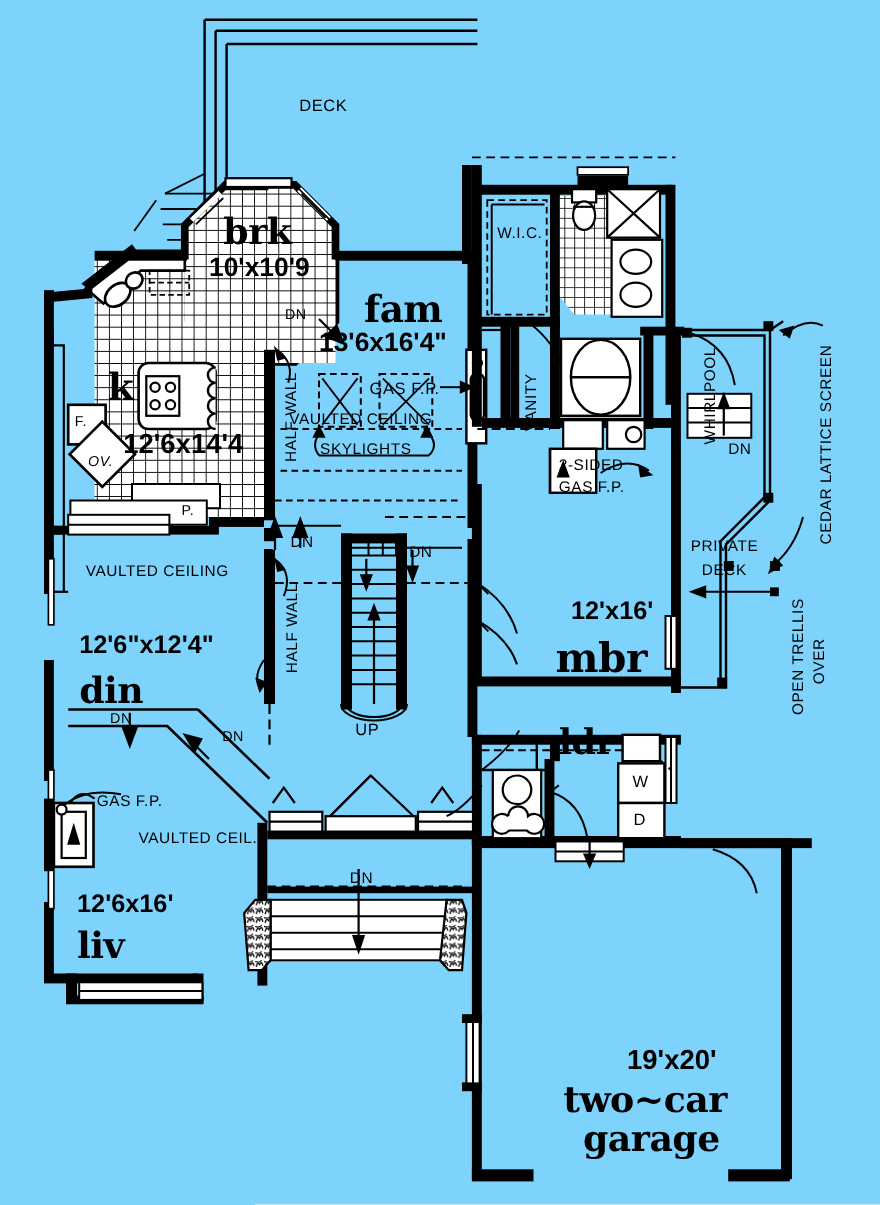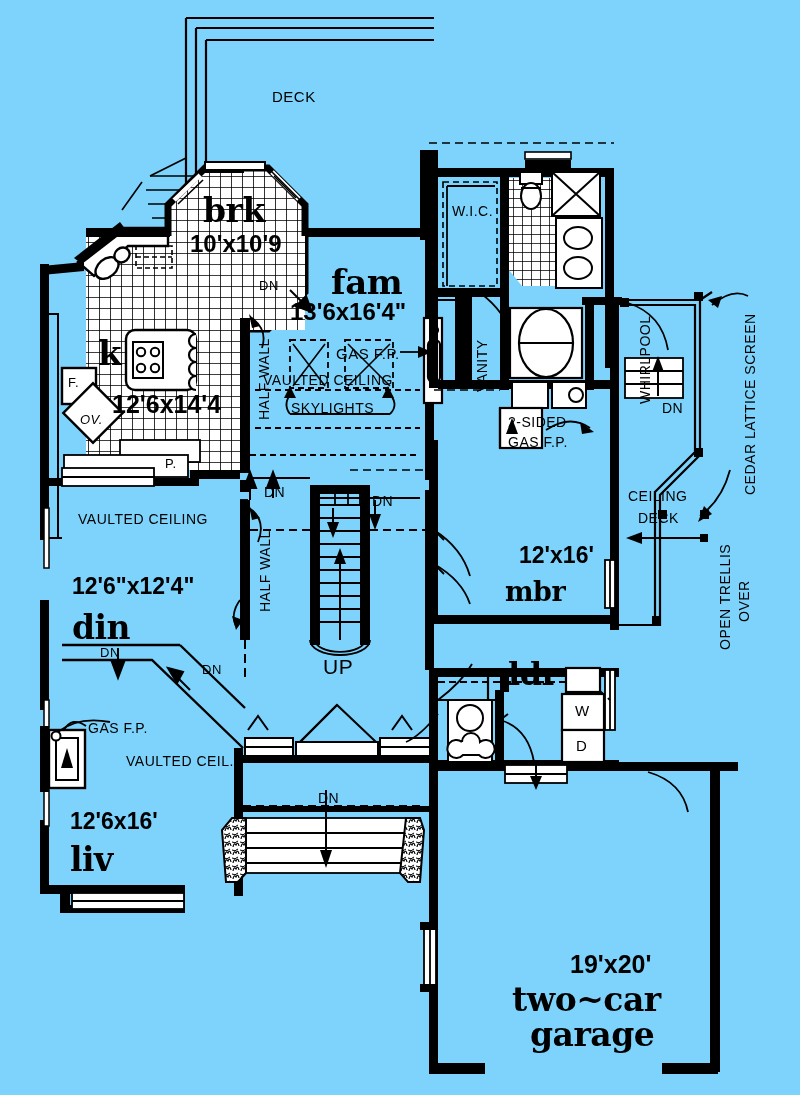--- a/index.html
+++ b/index.html
@@ -561,55 +561,55 @@
   <div class="lbl note" style="left:78px;top:511px;font-size:14px;">VAULTED  CEILING</div>
   <div class="lbl dim" style="left:72px;top:573px;font-size:23px;">12'6"x12'4"</div>
   <div class="lbl room-name" style="left:72px;top:608px;font-size:33px;">din</div>
 
   <div class="lbl note" style="left:88px;top:720px;font-size:14px;">GAS F.P.</div>
   <div class="lbl note" style="left:100px;top:753px;font-size:14px;margin-left:26px;">VAULTED  CEIL.</div>
   <div class="lbl dim" style="left:70px;top:808px;font-size:23px;">12'6x16'</div>
   <div class="lbl room-name" style="left:70px;top:840px;font-size:33px;">liv</div>
 
   <div class="lbl dim" style="left:519px;top:542px;font-size:23px;">12'x16'</div>
-  <div class="lbl room-name" style="left:505px;top:576px;font-size:27px;">mbr</div>
+  <div class="lbl room-name" style="left:505px;top:576px;font-size:37px;">mbr</div>
 
   <div class="lbl room-name" style="left:508px;top:655px;font-size:32px;">ldr</div>
 
   <div class="lbl dim" style="left:570px;top:950px;font-size:25px;">19'x20'</div>
   <div class="lbl room-name" style="left:530px;top:1015px;font-size:33px;">garage</div>
   <div class="lbl room-name" style="left:512px;top:980px;font-size:33px;">two~car</div>
 
   <div class="lbl note" style="left:452px;top:203px;font-size:14px;">W.I.C.</div>
 
   <div class="lbl note vert" style="left:474px;top:392px;font-size:14px;transform:rotate(-90deg);">VANITY</div>
 
   <div class="lbl note vert" style="left:637px;top:404px;font-size:14px;transform:rotate(-90deg);">WHIRLPOOL</div>
 
   <div class="lbl note" style="left:662px;top:400px;font-size:14px;">DN</div>
 
   <div class="lbl note" style="left:508px;top:414px;font-size:14px;">2-SIDED</div>
   <div class="lbl note" style="left:508px;top:434px;font-size:14px;">GAS F.P.</div>
 
-  <div class="lbl note" style="left:628px;top:488px;font-size:14px;">CEILING</div>
+  <div class="lbl note" style="left:628px;top:488px;font-size:14px;">PRIVATE</div>
   <div class="lbl note" style="left:638px;top:510px;font-size:14px;">DECK</div>
 
   <div class="lbl note vert" style="left:742px;top:495px;font-size:14px;transform:rotate(-90deg);">CEDAR  LATTICE  SCREEN</div>
 
   <div class="lbl note vert" style="left:717px;top:650px;font-size:14px;transform:rotate(-90deg);">OPEN  TRELLIS</div>
   <div class="lbl note vert" style="left:736px;top:622px;font-size:14px;transform:rotate(-90deg);">OVER</div>
 
   <div class="lbl note" style="left:336px;top:345px;font-size:15px;">GAS F.P.</div>
   <div class="lbl note" style="left:263px;top:372px;font-size:14px;">VAULTED  CEILING</div>
   <div class="lbl note" style="left:291px;top:400px;font-size:14px;">SKYLIGHTS</div>
 
   <div class="lbl note vert" style="left:256px;top:420px;font-size:14px;transform:rotate(-90deg);">HALF WALL</div>
   <div class="lbl note vert" style="left:257px;top:612px;font-size:14px;transform:rotate(-90deg);">HALF WALL</div>
 
-  <div class="lbl note" style="left:323px;top:655px;font-size:21px;">UP</div>
+  <div class="lbl note" style="left:323px;top:655px;font-size:15px;">UP</div>
 
   <div class="lbl note" style="left:68px;top:375px;font-size:13px;">F.</div>
   <div class="lbl note" style="left:80px;top:412px;font-size:13px;font-style:italic;">OV.</div>
   <div class="lbl note" style="left:165px;top:456px;font-size:13px;">P.</div>
   <div class="lbl note" style="left:575px;top:702px;font-size:15px;">W</div>
   <div class="lbl note" style="left:576px;top:737px;font-size:15px;">D</div>
 
   <div class="lbl note" style="left:259px;top:278px;font-size:13px;">DN</div>
   <div class="lbl note" style="left:264px;top:484px;font-size:14px;">DN</div>
   <div class="lbl note" style="left:372px;top:493px;font-size:14px;">DN</div>

